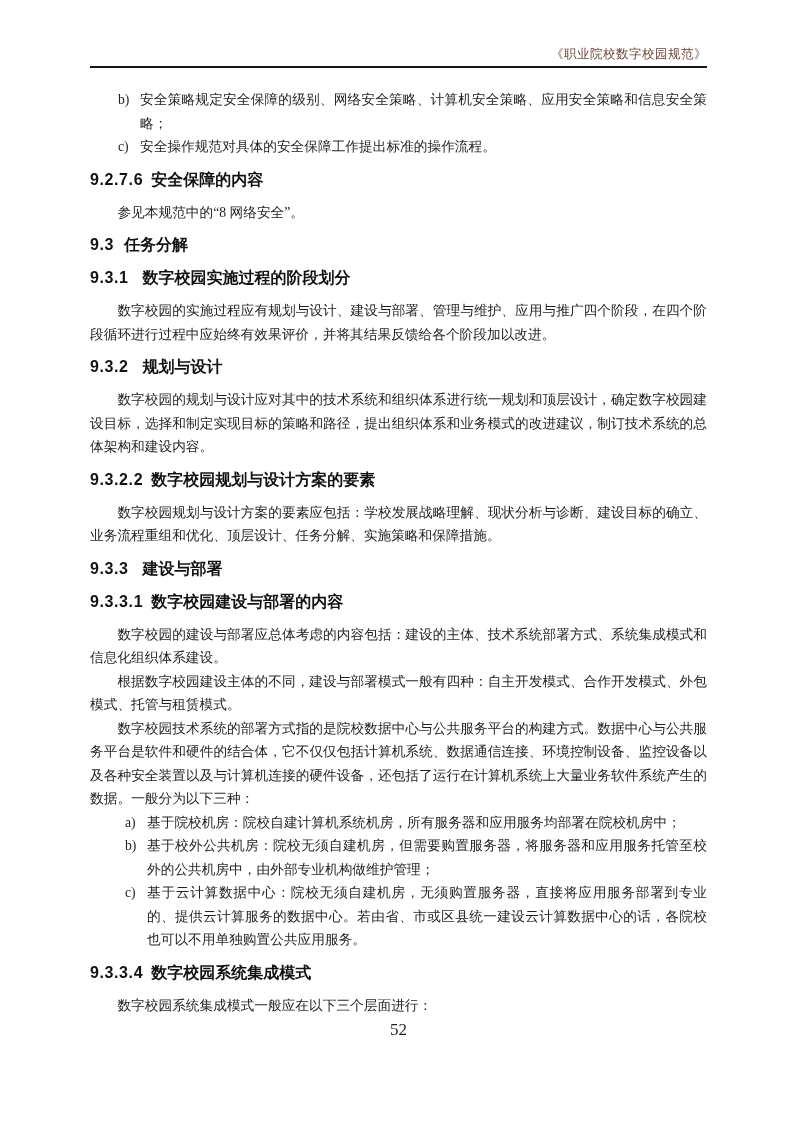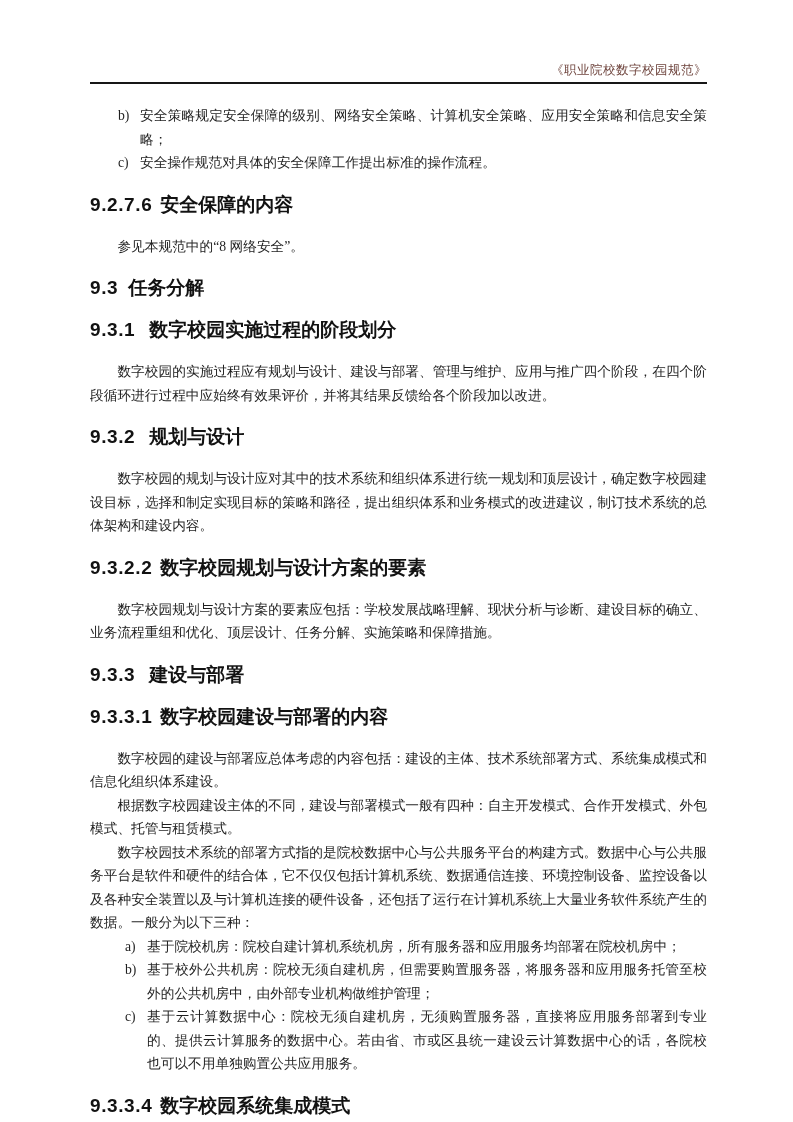--- a/index.html
+++ b/index.html
@@ -6,21 +6,21 @@
   .page {
     position:relative;
     width:793px; height:1122px;
     background:#ffffff;
     box-sizing:border-box;
     overflow:hidden;
     font-family:"Liberation Serif", serif;
     color:#1f1f1f;
   }
   
-  .header { margin:0 86px 8px 90px; padding-top:62px; }
+  .header { margin:0 86px 8px 90px; padding-top:46px; }
   .header-title {
     text-align:right;
     font-size:12.5px;
     line-height:16px;
     color:#6f453e;
     letter-spacing:0.5px;
   }
   .header-rule { height:2px; background:#161616; margin-top:4px; }
 
   
@@ -31,23 +31,23 @@
     margin:0;
     line-height:23.5px;
     text-align:justify;
     text-indent:2em;
   }
 
   
   .heading {
     font-family:"Liberation Sans", sans-serif;
     font-weight:bold;
-    font-size:19px;
+    font-size:16px;
     line-height:24px;
-    margin:18px 0;
+    margin:9px 0;
     color:#121212;
     text-align:left;
   }
   .heading .num { letter-spacing:0.6px; display:inline-block; }
   .h-l2 .num { margin-right:10px; }
   .h-l3 .num { margin-right:14px; }
   .h-l4 .num { margin-right:8px; }
 
   
   .doc-list-item {

